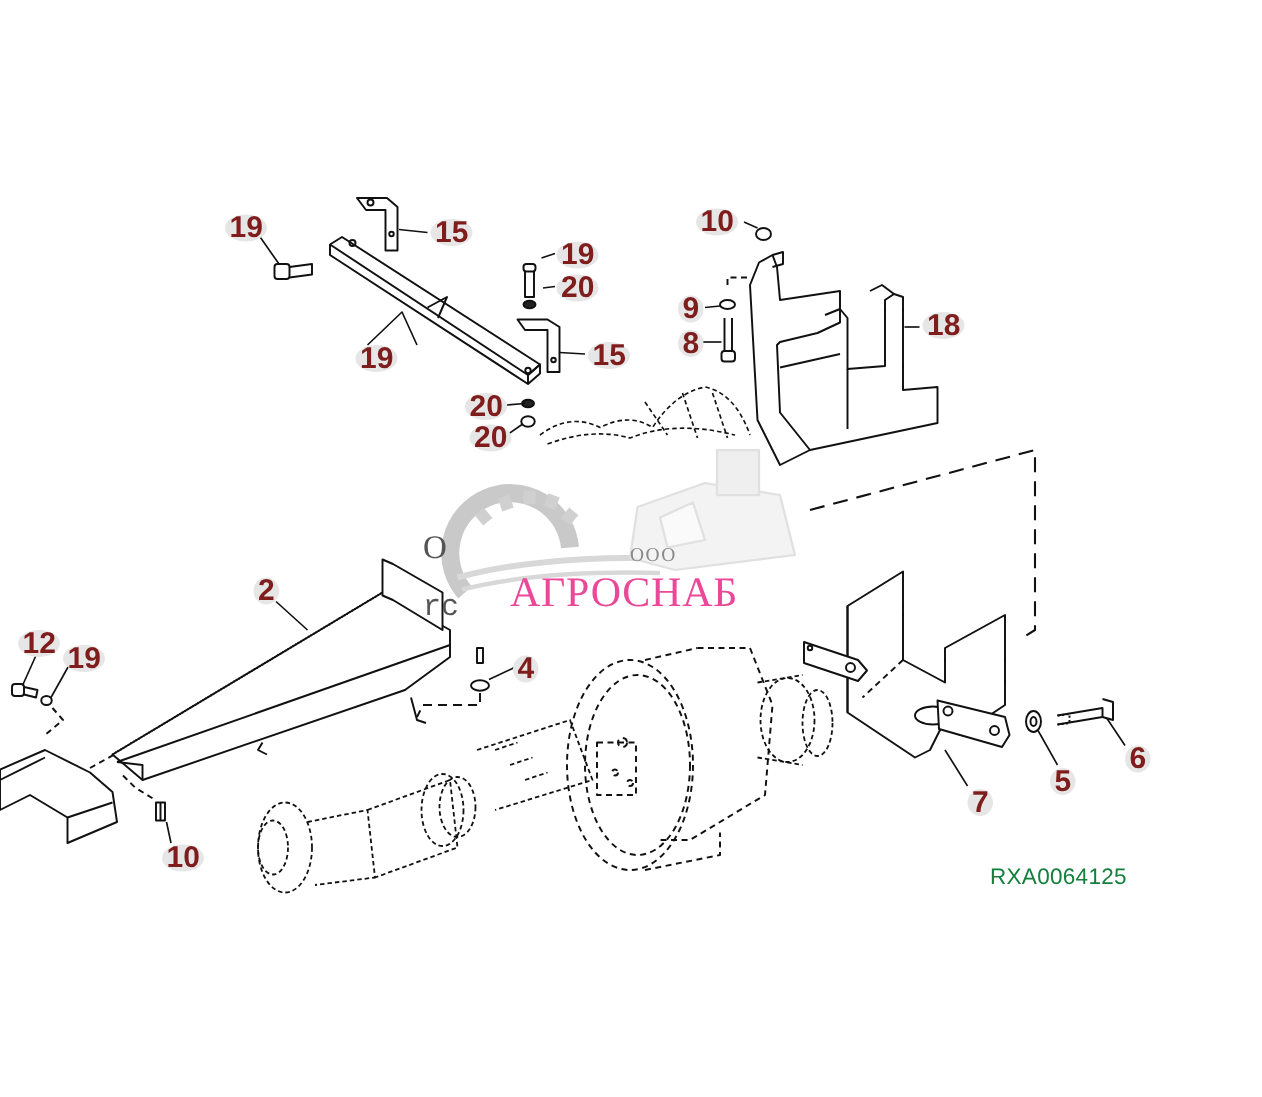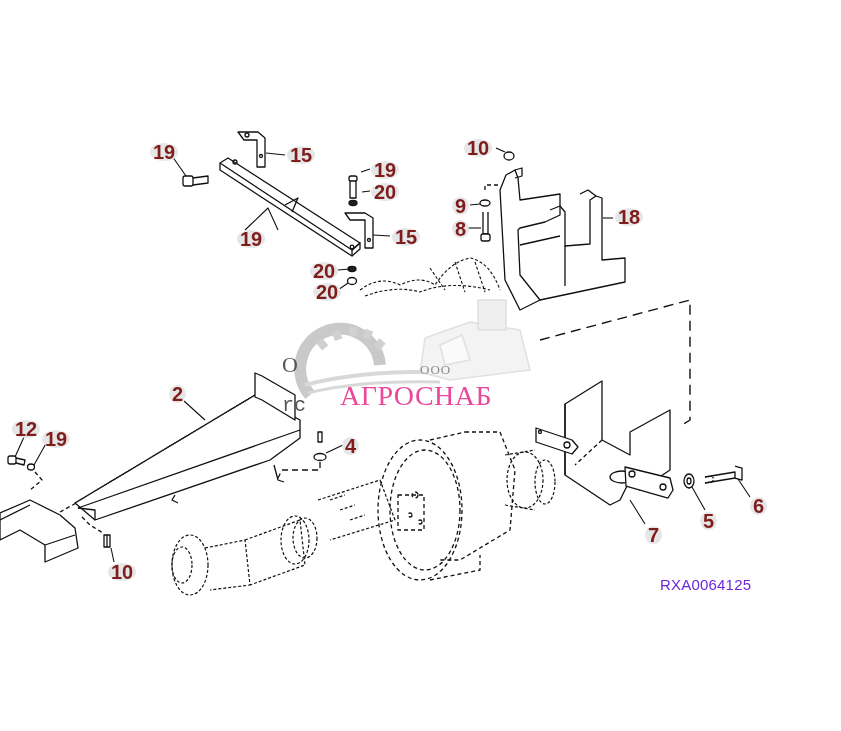--- a/index.html
+++ b/index.html
@@ -1,20 +1,20 @@
 <!DOCTYPE html>
 <html><head>
 <meta charset="utf-8">
 <style>
   html, body { margin:0; padding:0; background:#ffffff; }
   body { width:841px; height:731px; overflow:hidden; position:relative; font-family:"Liberation Sans", sans-serif; }
   #diagram { position:absolute; left:0; top:0; width:841px; height:731px; }
   .callout { position:absolute; font-family:"Liberation Sans", sans-serif; font-weight:bold; font-size:20px; color:#7f1d1d; line-height:16px; }
   .callout .bubble { display:inline-block; border-radius:50%; background:#e6e6e6; padding:1px 3px; }
-  .figure-id { position:absolute; left:660px; top:576px; font-family:"Liberation Sans", sans-serif; font-size:15px; color:#6d28d9; letter-spacing:0.2px; }
+  .figure-id { position:absolute; left:660px; top:576px; font-family:"Liberation Sans", sans-serif; font-size:15px; color:#15803d; letter-spacing:0.2px; }
   .watermark-ooo { position:absolute; left:420px; top:362px; font-family:"Liberation Serif", serif; font-size:13px; color:#8a8a8a; letter-spacing:1px; }
   .watermark-brand { position:absolute; left:340px; top:380px; font-family:"Liberation Serif", serif; font-size:28px; color:#ec4899; letter-spacing:0.5px; }
   .ghost-o { position:absolute; left:282px; top:352px; font-family:"Liberation Serif", serif; font-size:22px; color:#555; }
   .ghost-rc { position:absolute; left:282px; top:394px; font-family:Liberation Mono, monospace; font-size:20px; color:#555; }
 </style>
 </head>
 <body>
 
 <svg id="diagram" viewBox="0 0 841 731" xmlns="http://www.w3.org/2000/svg">
   <g fill="none" stroke="#111" stroke-width="1.3" stroke-linejoin="round">

